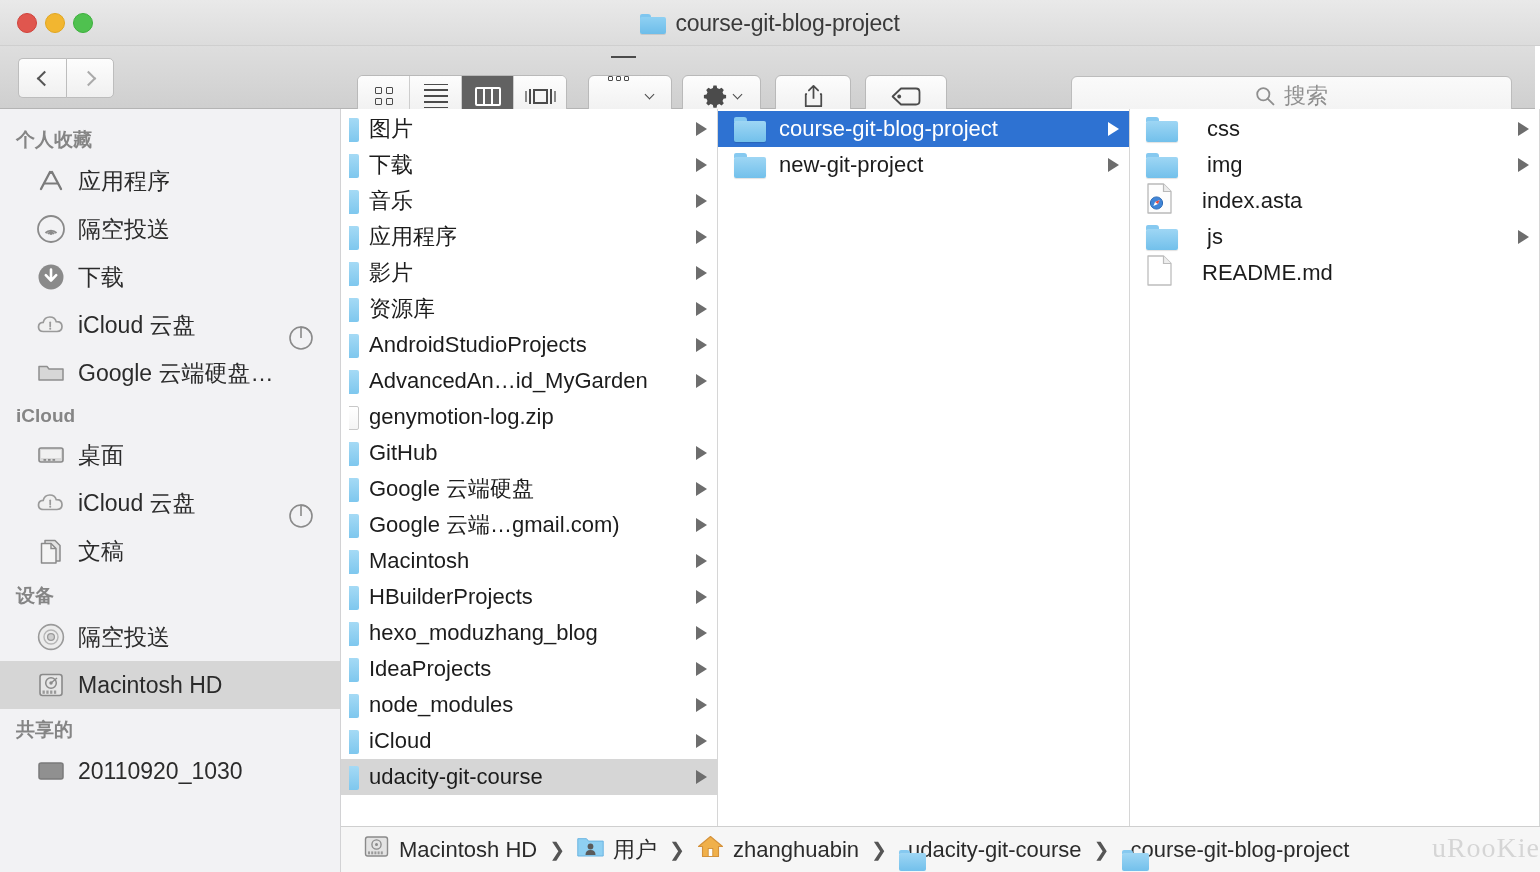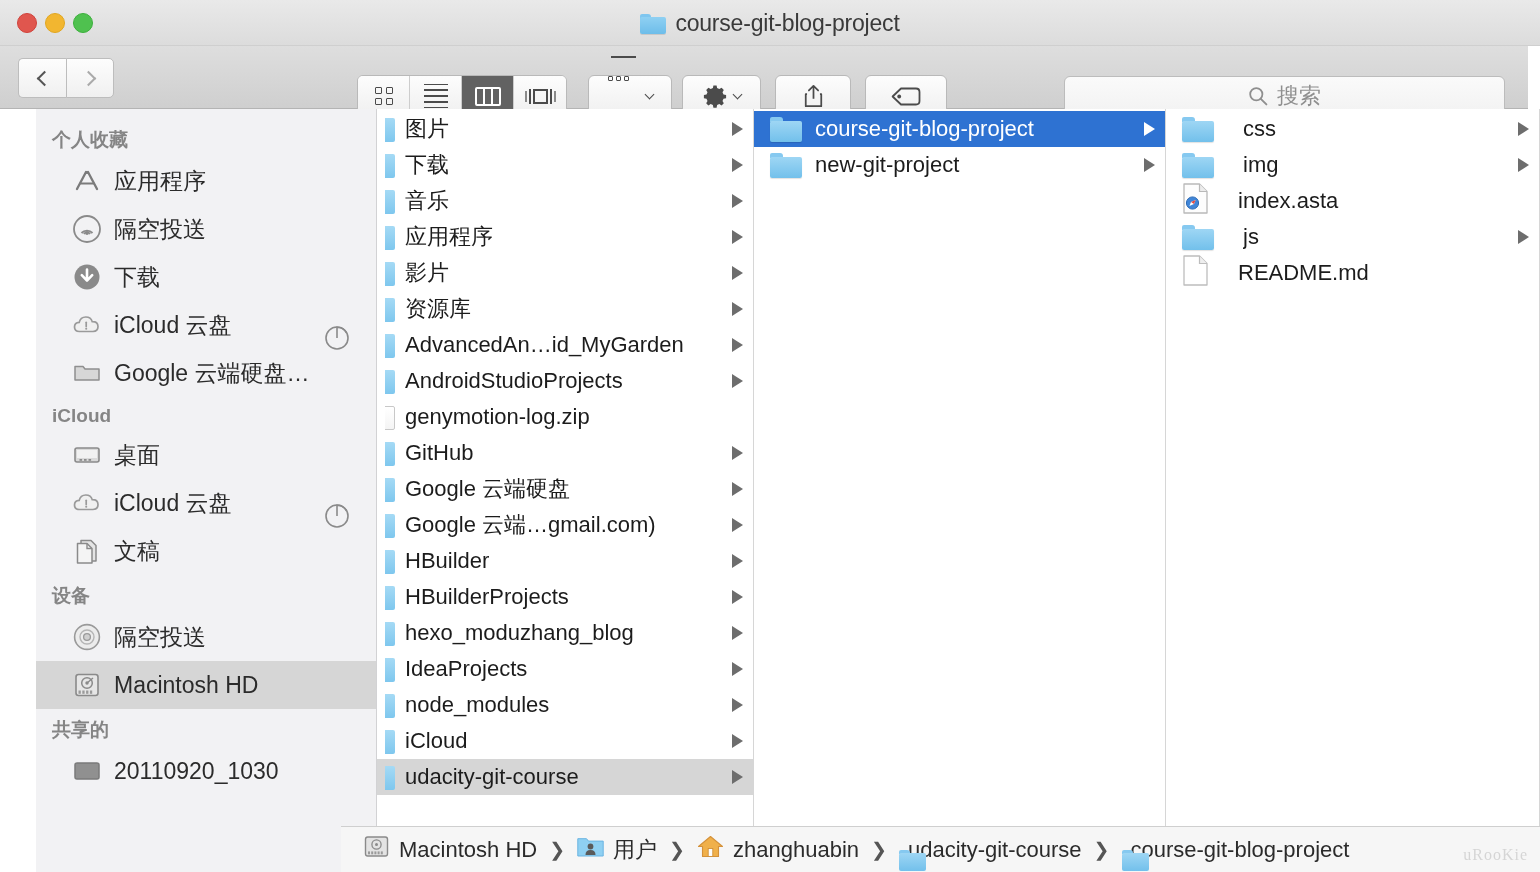--- a/index.html
+++ b/index.html
@@ -47,21 +47,21 @@
   }
   .folder-ico::after {
     content: ""; position: absolute; left: 0; top: 3.5px;
     width: 26px; height: 16.5px; border-radius: 2px;
     background: linear-gradient(to bottom, #8fd0f2 0%, #6dbdea 100%);
     box-shadow: 0 1px 0 rgba(0,0,0,0.10);
   }
 
   
   .toolbar {
-    position: absolute; top: 46px; left: 0; right: 12px; height: 63px;
+    position: absolute; top: 46px; left: 0; right: 5px; height: 63px;
     background: linear-gradient(to bottom, #dedede 0%, #cfcfcf 100%);
     border-bottom: 1px solid #b4b4b4;
   }
   .nav-group { position: absolute; left: 18px; top: 12px; display: flex; }
   .navbtn {
     width: 48px; height: 40px;
     background: linear-gradient(to bottom, #fdfdfd 0%, #f0f0f0 100%);
     border: 1px solid #bdbdbd;
     display: flex; align-items: center; justify-content: center;
   }
@@ -126,21 +126,20 @@
     border: 1px solid #bcbcbc; border-radius: 6px;
     display: flex; align-items: center; justify-content: center; gap: 9px;
   }
   .search-ico { width: 20px; height: 20px; flex: none; }
   .search-ph { font-size: 22px; color: #8f8f8f; }
 
   
   .body {
     position: absolute; top: 109px; left: 0; right: 0; bottom: 0;
     display: flex;
-    padding-left: 36px;
   }
 
   
   .sidebar {
     width: 341px; flex: none;
     background: #f2f2f4;
     border-right: 1px solid #d2d2d4;
     padding-top: 10px;
     overflow: hidden;
     position: relative;
@@ -238,23 +237,23 @@
   .p-folder::before {
     content: ""; position: absolute; left: 0; top: 0;
     width: 11px; height: 4px; border-radius: 2px 3px 0 0; background: #86c9f0;
   }
   .p-folder::after {
     content: ""; position: absolute; left: 0; top: 3px;
     width: 27px; height: 18px; border-radius: 2px;
     background: linear-gradient(to bottom, #9ed6f4 0%, #72c0eb 100%);
   }
   .watermark {
-    position: absolute; right: 12px; bottom: 8px;
+    position: absolute; right: 0; bottom: 8px;
     font-family: "Liberation Serif", "DejaVu Serif", serif;
-    font-size: 16px; color: rgba(120,120,120,0.26);
+    font-size: 28px; color: rgba(120,120,120,0.26);
     letter-spacing: 1px; pointer-events: none; z-index: 6;
     white-space: nowrap;
   }
 </style>
 </head>
 <body>
 
 <div class="window">
 
   <div class="titlebar">
@@ -541,28 +540,28 @@
               <span class="fico-clip">
                 <span class="inner"></span>
               </span>
               <span class="name">资源库</span>
               <span class="disc"></span>
             </div>
             <div class="row">
               <span class="fico-clip">
                 <span class="inner"></span>
               </span>
+              <span class="name">AndroidStudioProjects</span>
+              <span class="disc"></span>
+            </div>
+            <div class="row">
+              <span class="fico-clip">
+                <span class="inner"></span>
+              </span>
               <span class="name">AdvancedAn…id_MyGarden</span>
-              <span class="disc"></span>
-            </div>
-            <div class="row">
-              <span class="fico-clip">
-                <span class="inner"></span>
-              </span>
-              <span class="name">AndroidStudioProjects</span>
               <span class="disc"></span>
             </div>
             <div class="row">
               <span class="fico-clip doc">
                 <span class="inner"></span>
               </span>
               <span class="name">genymotion-log.zip</span>
               <span class="disc hidden"></span>
             </div>
             <div class="row">
@@ -583,21 +582,21 @@
               <span class="fico-clip">
                 <span class="inner"></span>
               </span>
               <span class="name">Google 云端…gmail.com)</span>
               <span class="disc"></span>
             </div>
             <div class="row">
               <span class="fico-clip">
                 <span class="inner"></span>
               </span>
-              <span class="name">HBuilder</span>
+              <span class="name">Macintosh</span>
               <span class="disc"></span>
             </div>
             <div class="row">
               <span class="fico-clip">
                 <span class="inner"></span>
               </span>
               <span class="name">HBuilderProjects</span>
               <span class="disc"></span>
             </div>
             <div class="row">

